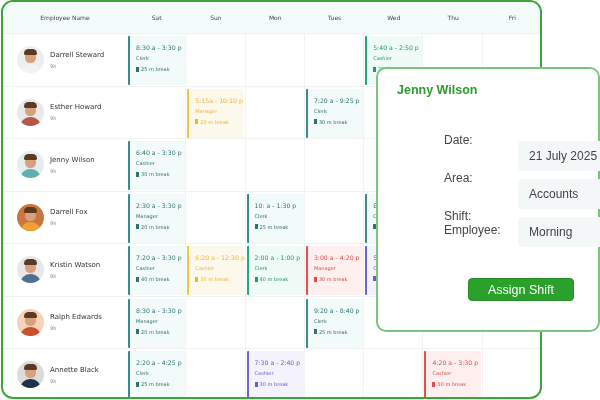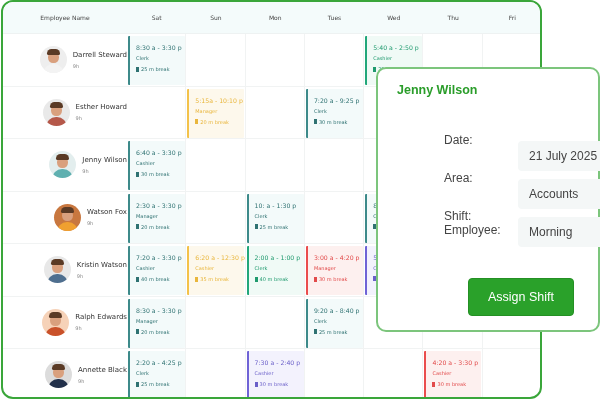--- a/index.html
+++ b/index.html
@@ -6,21 +6,21 @@
   html, body { width: 600px; height: 400px; overflow: hidden; background: #ffffff; font-family: "DejaVu Sans", sans-serif; }
   .stage { position: relative; width: 600px; height: 400px; }
 
   .schedule {
     position: absolute; left: 1px; top: 0; width: 541px; height: 399px;
     border: 2px solid #3aa63a; border-radius: 12px; overflow: hidden; background: #fff;
   }
   .grid { display: grid; grid-template-columns: 124px repeat(7, 59.3px); }
   .hdr { height: 32px; background: #f4fbfb; display: flex; align-items: center; justify-content: center; font-size: 6px; color: #444; border-bottom: 1px solid #eef2f2; }
   .cell { height: 52.5px; border-right: 1px solid #f1f3f3; border-bottom: 1px solid #f1f3f3; position: relative; }
-  .emp { display: flex; align-items: center; padding-left: 14px; border-right: none; justify-content: flex-end; }
+  .emp { display: flex; align-items: center; padding-left: 14px; border-right: none; }
   .avatar { width: 27px; height: 27px; border-radius: 50%; position: relative; overflow: hidden; flex-shrink: 0; }
   .avatar .face { position: absolute; left: 8px; top: 5px; width: 11px; height: 12px; border-radius: 50% 50% 45% 45%; background: #d9a07e; }
   .avatar .hair { position: absolute; left: 7px; top: 3px; width: 13px; height: 6px; border-radius: 6px 6px 2px 2px; background: #5a3a25; }
   .avatar .body { position: absolute; left: 3px; top: 18px; width: 21px; height: 14px; border-radius: 10px 10px 0 0; }
   .emp-text { margin-left: 6px; }
   .emp-name { font-size: 7px; color: #333; }
   .emp-hours { font-size: 5px; color: #888; margin-top: 4px; }
 
   .shift { position: absolute; left: 1px; top: 2px; width: 57px; height: 49px; border-left: 2px solid; padding: 8px 0 0 6px; border-radius: 1px; }
   .shift .time { font-size: 6.2px; white-space: nowrap; }
@@ -29,21 +29,21 @@
   .shift .brk .bicon { display: inline-block; width: 3px; height: 5px; margin-right: 2px; }
 
   .popup {
     position: absolute; left: 376px; top: 67px; width: 224px; height: 265px;
     background: #fff; border: 2px solid #7cc57c; border-radius: 10px;
   }
   .popup-title { position: absolute; left: 19px; top: 14px; font-family: "Liberation Sans", sans-serif; font-weight: bold; font-size: 12.5px; color: #2a9d2a; }
   .prow { position: absolute; left: 19px; display: flex; align-items: center; }
   .plabel { width: 74px; font-family: "Liberation Sans", sans-serif; font-size: 12px; color: #444; margin-left: 47px; }
   .pval { width: 106px; height: 30px; background: #f4f7f7; border-radius: 4px; display: flex; align-items: center; padding-left: 11px; font-family: "Liberation Sans", sans-serif; font-size: 12px; color: #444; margin-top: 32px; }
-  .assign { position: absolute; left: 90px; top: 209px; width: 106px; height: 38px; background: #2aa12a; color: #fff; border: 1px solid #249024; border-radius: 4px; font-family: "Liberation Sans", sans-serif; font-size: 12.5px; display: flex; align-items: center; justify-content: center; }
+  .assign { position: absolute; left: 90px; top: 209px; width: 106px; height: 23px; background: #2aa12a; color: #fff; border: 1px solid #249024; border-radius: 4px; font-family: "Liberation Sans", sans-serif; font-size: 12.5px; display: flex; align-items: center; justify-content: center; }
 </style>
 </head>
 <body>
 
 <div class="stage">
   <div class="schedule">
     <div class="grid" id="grid">
       <div class="hdr">Employee Name</div>
       <div class="hdr">Sat</div>
       <div class="hdr">Sun</div>
@@ -151,21 +151,21 @@
         <div class="cell"></div>
         <div class="cell"></div>
         <div class="cell"></div>
         <div class="cell emp">
           <div class="avatar" style="background:#c8773f">
             <div class="body" style="background:#f0a030"></div>
             <div class="face"></div>
             <div class="hair"></div>
           </div>
           <div class="emp-text">
-            <div class="emp-name">Watson Fox</div>
+            <div class="emp-name">Darrell Fox</div>
             <div class="emp-hours">9h</div>
           </div>
         </div>
         <div class="cell">
           <div class="shift" style="border-color:#3d8a8a;background:#f3fafa;color:#2f7272">
             <div class="time">2:30 a - 3:30 p</div>
             <div class="role">Manager</div>
             <div class="brk">
               <span class="bicon" style="background:#2f7272"></span>
               <span>20 m break</span>

